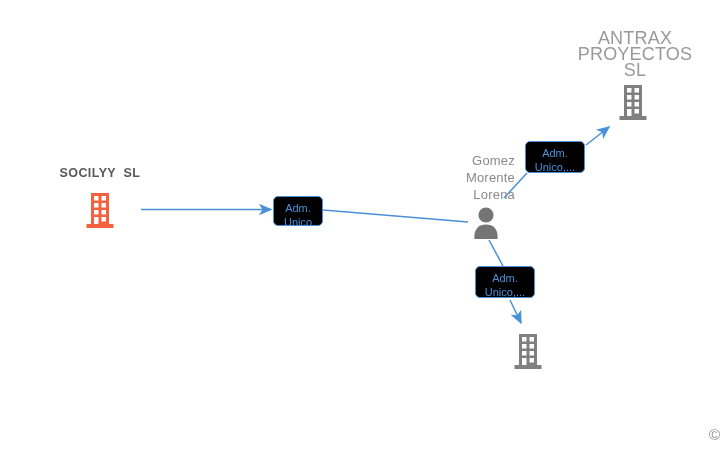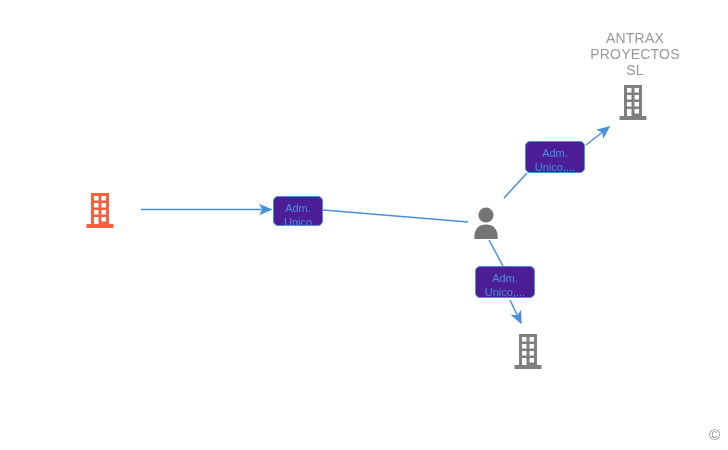--- a/index.html
+++ b/index.html
@@ -23,21 +23,21 @@
     left: 0;
     top: 0;
     width: 728px;
     height: 450px;
   }
 
   
   .node-label {
     position: absolute;
     color: #999999;
-    font-size: 14px;
+    font-size: 18px;
     line-height: 16px;
     letter-spacing: .2px;
     text-align: center;
     white-space: pre;
   }
   .node-label.strong {
     color: #595959;
     font-weight: bold;
     font-size: 12.5px;
     letter-spacing: .4px;
@@ -53,21 +53,21 @@
   .icon {
     position: absolute;
   }
 
   
   .chip {
     position: absolute;
     box-sizing: border-box;
     border: 1.4px solid #4a90d9;
     border-radius: 5px;
-    background: #4c1d95;
+    background: #000000;
     color: #4a90d9;
     font-size: 11px;
     line-height: 14px;
     text-align: center;
     padding: 4px 3px 3px 3px;
     white-space: pre;
   }
 
   
   #watermark {
@@ -121,20 +121,21 @@
       <path d="M504,198 L527,173" stroke="#4a90d9" stroke-width="1.5" fill="none"></path>
       <path d="M586,145 L609,127" stroke="#4a90d9" stroke-width="1.5" fill="none" marker-end="url(#arrowHead)"></path>
     </g>
 
     <g>
       <path d="M489,240 L503,266" stroke="#4a90d9" stroke-width="1.5" fill="none"></path>
       <path d="M510,300 L521,323" stroke="#4a90d9" stroke-width="1.5" fill="none" marker-end="url(#arrowHead)"></path>
     </g>
   </svg>
 
+  <div class="node-label strong" style="left:20px; top:165px; width:160px;">SOCILYY  SL</div>
 
   <svg class="icon" style="left:85px; top:193px;" width="30" height="36" viewBox="0 0 30 36" xmlns="http://www.w3.org/2000/svg">
     <g fill="#F4613F">
       <rect x="6" y="0" width="18" height="31"></rect>
       <rect x="1.5" y="31" width="27" height="4" rx="0.6"></rect>
     </g>
     <g fill="#ffffff">
       <rect x="9" y="3" width="4.5" height="4.5"></rect>
       <rect x="16.5" y="3" width="4.5" height="4.5"></rect>
       <rect x="9" y="10" width="4.5" height="4.5"></rect>
@@ -178,20 +179,23 @@
       <rect x="9" y="10" width="4.5" height="4.5"></rect>
       <rect x="16.5" y="10" width="4.5" height="4.5"></rect>
       <rect x="9" y="17" width="4.5" height="4.5"></rect>
       <rect x="16.5" y="17" width="4.5" height="4.5"></rect>
       <rect x="9" y="24" width="4.5" height="7"></rect>
       <rect x="16.5" y="24" width="4.5" height="4.5"></rect>
     </g>
   </svg>
 
 
+  <div class="node-label person-name" style="left:390px; top:152px; width:125px;">Gomez
+Morente
+Lorena</div>
 
   <svg class="icon" style="left:470px; top:206px;" width="32" height="34" viewBox="0 0 32 34" xmlns="http://www.w3.org/2000/svg">
     <circle cx="16" cy="9" r="7.6" fill="#757575"></circle>
     <path d="M16,18.6 C23.2,18.6 27.6,23.2 27.6,30.4 L27.6,33 L4.4,33 L4.4,30.4 C4.4,23.2 8.8,18.6 16,18.6 Z" fill="#757575"></path>
   </svg>
 
   <div class="chip" style="left:273px; top:196px; width:50px; height:30px;">Adm.
 Unico</div>
 
   <div class="chip" style="left:525px; top:141px; width:60px; height:32px;">Adm.

